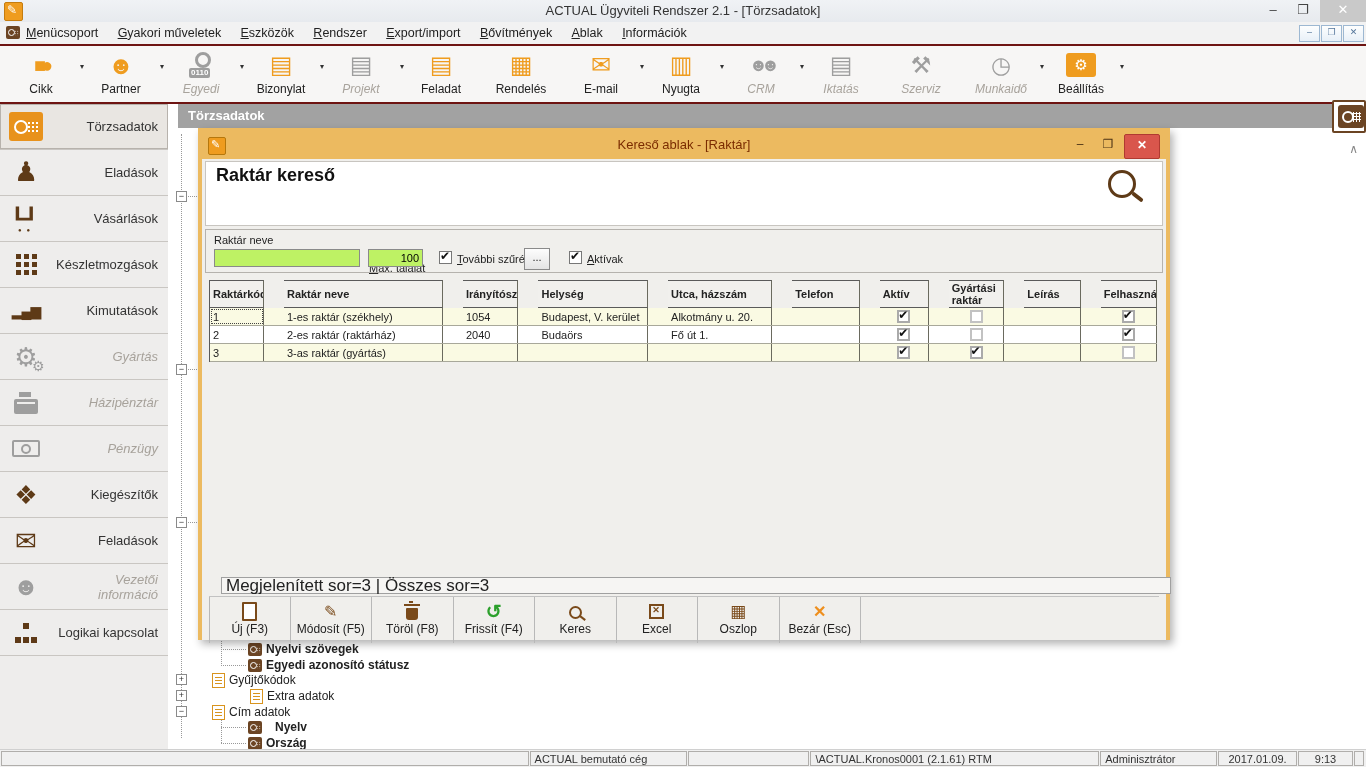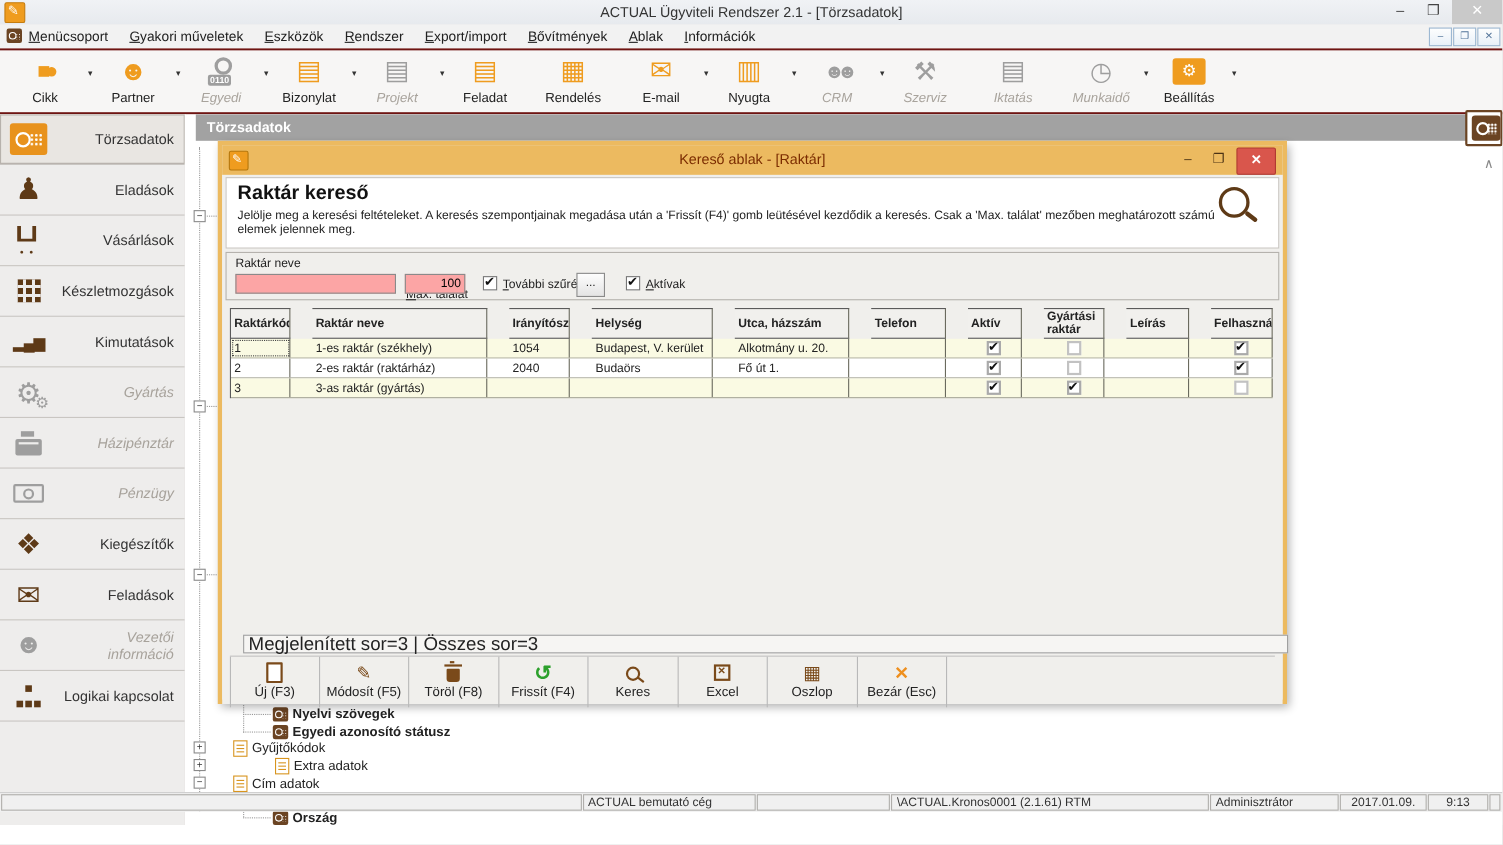--- a/index.html
+++ b/index.html
@@ -139,21 +139,21 @@
   .dlg-body{position:relative;height:481px;background:#f0efec;}
 
   .hdr-band{position:absolute;left:3px;top:2px;width:958px;height:65px;background:#fff;border:1px solid #c8c5c0;box-sizing:border-box;}
   .hdr-title{position:absolute;left:10px;top:3px;font-size:18px;font-weight:bold;color:#111;}
   .hdr-desc{position:absolute;left:10px;top:28px;width:890px;font-size:11px;color:#222;line-height:13px;}
   .mag-lg{position:absolute;right:26px;top:8px;width:22px;height:22px;border:3px solid #5e3a17;border-radius:50%;}
   .mag-lg::after{content:"";position:absolute;width:13px;height:4px;background:#5e3a17;border-radius:2px;right:-11px;bottom:-4px;transform:rotate(38deg);}
 
   .filter-panel{position:absolute;left:3px;top:70px;width:958px;height:44px;background:#f0efec;border:1px solid #b5b2ad;box-sizing:border-box;}
   .f-label{position:absolute;font-size:11px;color:#222;}
-  .f-input{position:absolute;height:18px;border:1px solid #8a8a8a;background:#fca5a5;font-size:11px;
+  .f-input{position:absolute;height:18px;border:1px solid #8a8a8a;background:#bef264;font-size:11px;
            font-family:"Liberation Sans",sans-serif;box-sizing:border-box;padding:0 3px;}
   .cb{width:13px;height:13px;background:#fff;border:1px solid #777;display:inline-block;position:relative;box-sizing:border-box;}
   .cb.checked::after{content:"✔";position:absolute;left:0px;top:-3px;font-size:12px;color:#111;}
   .f-cb{position:absolute;}
   .dots-btn{position:absolute;width:24px;height:20px;background:linear-gradient(#fdfdfd,#e4e4e4);
             border:1px solid #8a8a8a;font-size:11px;text-align:center;line-height:16px;}
 
   
   .grid{position:absolute;left:7px;top:121px;width:947px;border-left:1px solid #5a5a5a;box-sizing:content-box;}
   .g-row{display:flex;gap:20px;}
@@ -188,21 +188,21 @@
   .bi-trash::after{content:"";position:absolute;top:-7px;left:3px;width:4px;height:2px;background:#7a4a1a;}
   .bi-refresh::before{content:"↺";font-size:19px;font-weight:bold;color:#2ca02c;}
   .bi-mag{width:9px;height:9px;border:2px solid #7a4a1a;border-radius:50%;position:relative;margin-top:2px;}
   .bi-mag::after{content:"";position:absolute;width:7px;height:2px;background:#7a4a1a;right:-6px;bottom:-2px;transform:rotate(38deg);}
   .bi-excel{width:15px;height:15px;border:2px solid #7a4a1a;box-sizing:border-box;position:relative;}
   .bi-excel::before{content:"✕";position:absolute;left:1px;top:-1px;font-size:9px;font-weight:bold;color:#7a4a1a;}
   .bi-grid::before{content:"▦";font-size:17px;color:#7a4a1a;}
   .bi-close::before{content:"✕";font-size:16px;font-weight:bold;color:#ee8f1e;}
 
   
-  .statusbar{position:absolute;left:0;top:720px;width:1366px;height:18px;background:#f0f0f0;
+  .statusbar{position:absolute;left:0;top:749px;width:1366px;height:18px;background:#f0f0f0;
              border-top:1px solid #d0d0d0;display:flex;align-items:center;padding:0 1px;box-sizing:border-box;}
   .sbseg{height:15px;border:1px solid #b0aeab;margin-right:1px;font-size:11px;line-height:14px;
          color:#333;box-sizing:border-box;padding:0 4px;overflow:hidden;white-space:nowrap;}
   .w0{width:528px;} .w1{width:158px;} .w2{width:121px;} .w3{width:289px;} .w4{width:117px;}
   .w5{width:79px;text-align:center;} .w6{width:55px;text-align:center;} .w7{flex:1;}
 </style>
 </head>
 <body>
 
 <div class="screen">
@@ -298,29 +298,29 @@
     </div>
     <div class="tb-item dis">
       <span class="tb-ico">
           <span class="g g-people gry"></span>
         </span>
       <span class="tb-label">CRM</span>
       <span class="tb-arrow"></span>
     </div>
     <div class="tb-item dis">
       <span class="tb-ico">
+          <span class="g g-doc gry"></span>
+        </span>
+      <span class="tb-label">Iktatás</span>
+    </div>
+    <div class="tb-item dis">
+      <span class="tb-ico">
           <span class="g g-tools gry"></span>
         </span>
       <span class="tb-label">Szerviz</span>
-    </div>
-    <div class="tb-item dis">
-      <span class="tb-ico">
-          <span class="g g-doc gry"></span>
-        </span>
-      <span class="tb-label">Iktatás</span>
     </div>
     <div class="tb-item dis">
       <span class="tb-ico">
           <span class="g g-clock gry"></span>
         </span>
       <span class="tb-label">Munkaidő</span>
       <span class="tb-arrow"></span>
     </div>
     <div class="tb-item">
       <span class="tb-ico">
@@ -468,21 +468,20 @@
         <span class="dlg-logo"></span>
         <span class="dlg-title">Kereső ablak - [Raktár]</span>
         <span class="dlg-min">–</span>
         <span class="dlg-max">❐</span>
         <span class="dlg-close">✕</span>
       </div>
       <div class="dlg-body">
 
         <div class="hdr-band">
           <span class="hdr-title">Raktár kereső</span>
-          <span class="hdr-desc">Jelölje meg a keresési feltételeket. A keresés szempontjainak megadása után a 'Frissít (F4)' gomb leütésével kezdődik a keresés. Csak a 'Max. találat' mezőben meghatározott számú elemek jelennek meg.</span>
           <span class="mag-lg"></span>
         </div>
 
         <div class="filter-panel">
           <span class="f-label" style="left:8px;top:4px;">Raktár neve</span>
           <input class="f-input" style="left: 8px; top: 19px; width: 146px;">
           <span class="f-label acc" style="left:163px;top:4px;margin-top:28px;">Max. találat</span>
           <input class="f-input" style="left: 162px; top: 19px; width: 55px; text-align: right;" value="100">
           <span class="cb f-cb checked" style="left:233px;top:21px;"></span>
           <span class="f-label acc" style="left:251px;top:23px;">További szűrés</span>

